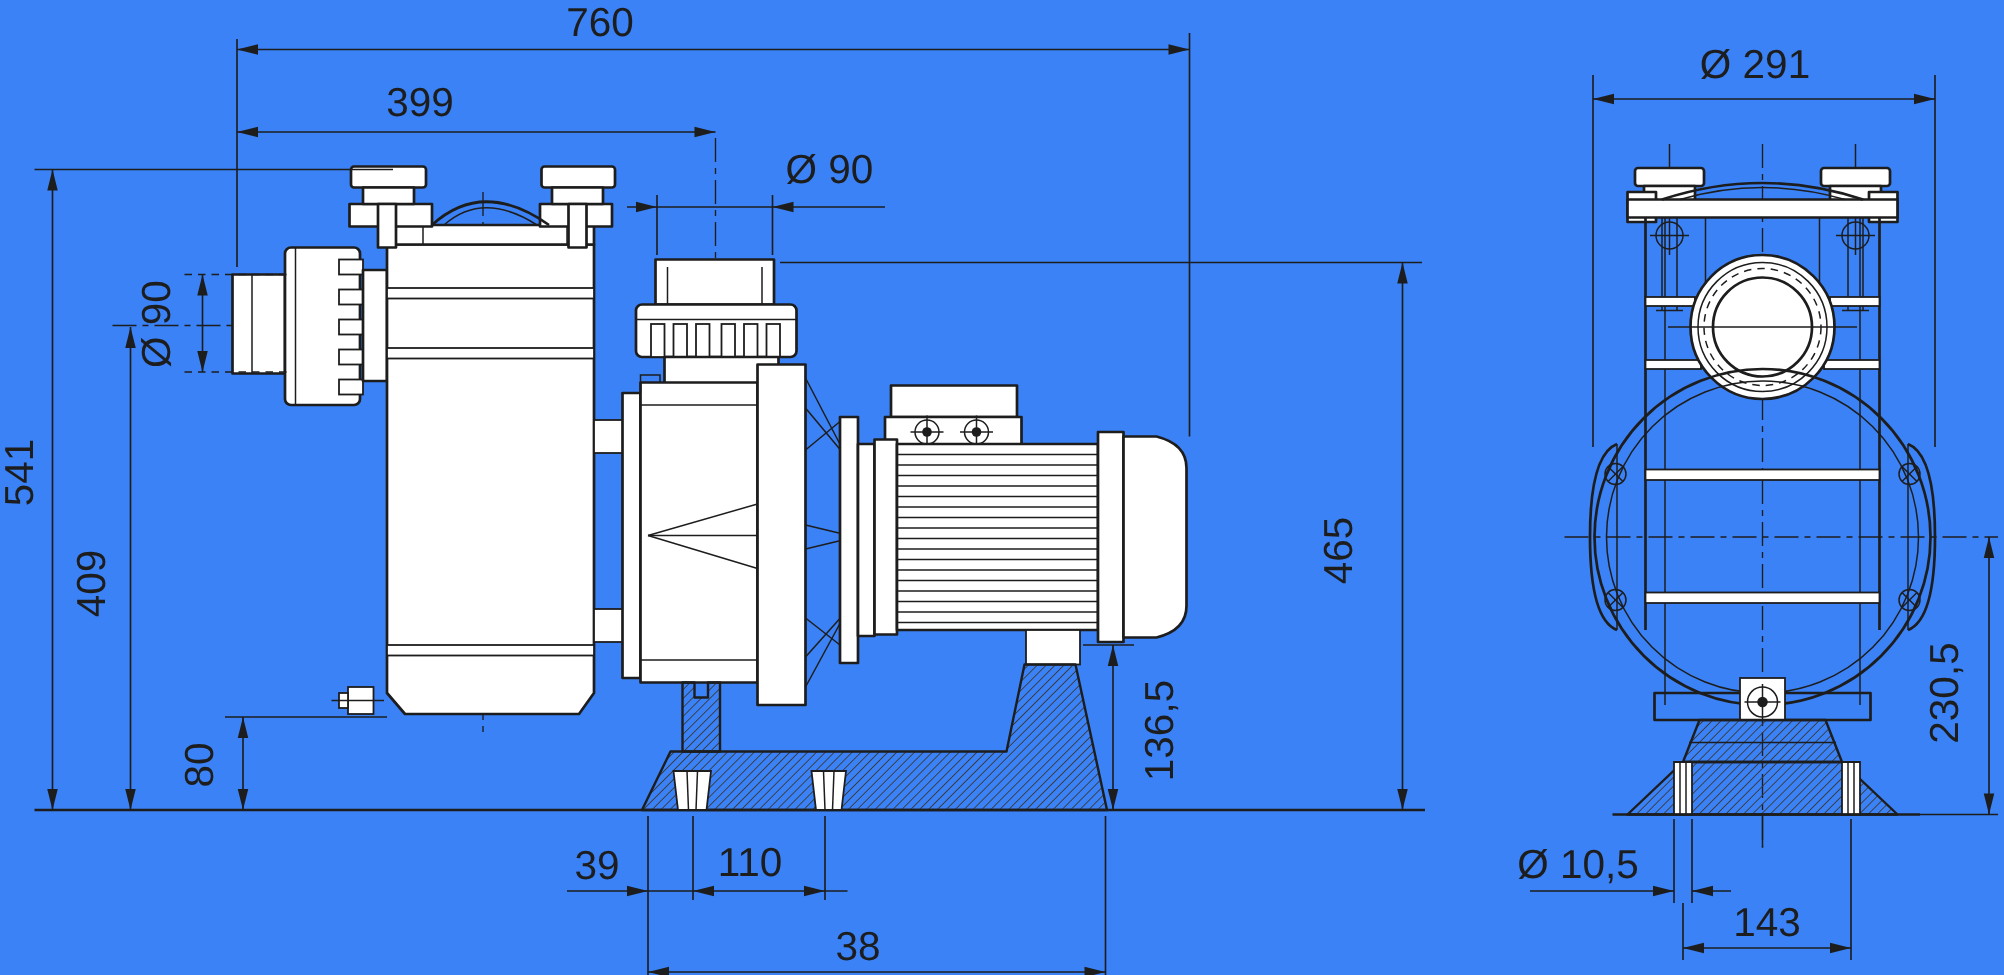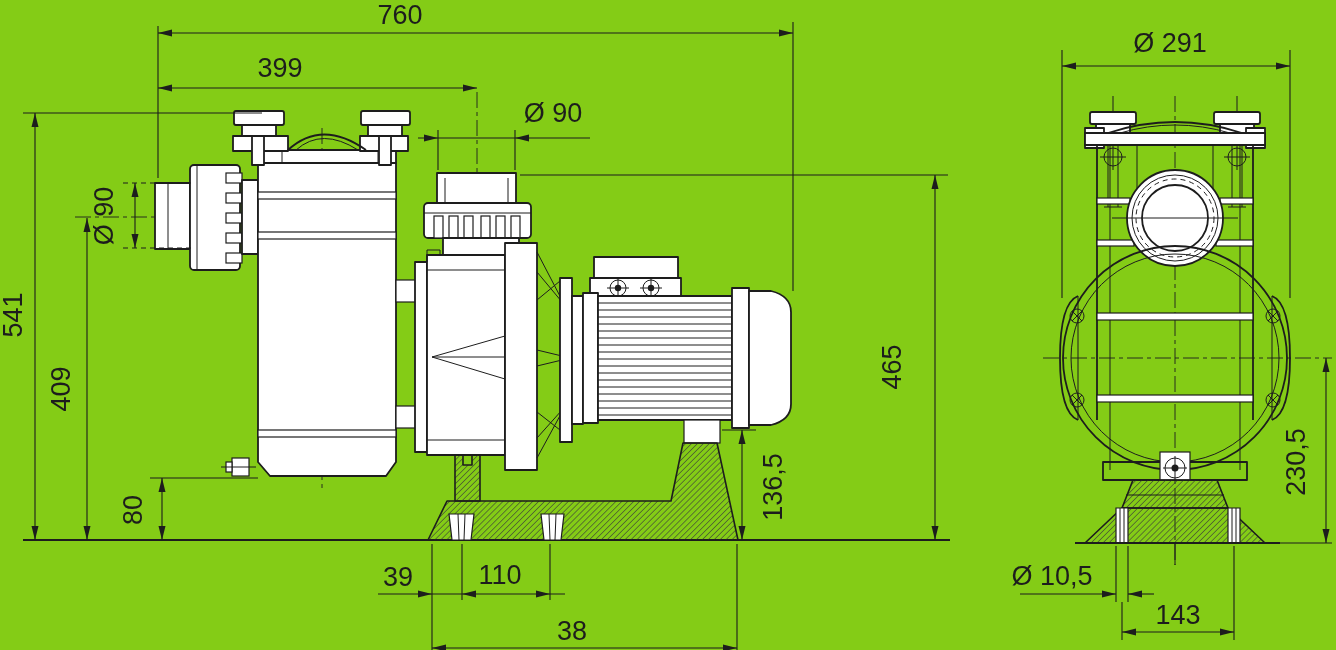--- a/index.html
+++ b/index.html
@@ -1,16 +1,16 @@
 <!DOCTYPE html>
 <html><head>
 <meta charset="utf-8">
 <style>
   html,body{margin:0;padding:0;background:#ffffff;}
-  .stage{position:relative;width:1336px;height:650px;background:#84cc16;overflow:hidden;
+  .stage{position:relative;width:1336px;height:650px;background:#3b82f6;overflow:hidden;
          font-family:"Liberation Sans", sans-serif;}
   svg{display:block}
   .outline{fill:#ffffff;stroke:#1d1d1d;stroke-width:1.8;stroke-linejoin:round;}
   .outline-nf{fill:none;stroke:#1d1d1d;stroke-width:1.8;stroke-linejoin:round;}
   .thin{fill:none;stroke:#1d1d1d;stroke-width:1;}
   .dim{fill:none;stroke:#1d1d1d;stroke-width:1.1;}
   .cl{fill:none;stroke:#1d1d1d;stroke-width:0.9;stroke-dasharray:16 4 4 4;}
   .dash{fill:none;stroke:#1d1d1d;stroke-width:1;stroke-dasharray:5 4;}
   .hatched{fill:url(#hatch);stroke:#1d1d1d;stroke-width:1.6;stroke-linejoin:round;}
   .whitefill{fill:#ffffff;stroke:#1d1d1d;stroke-width:1.2;}

